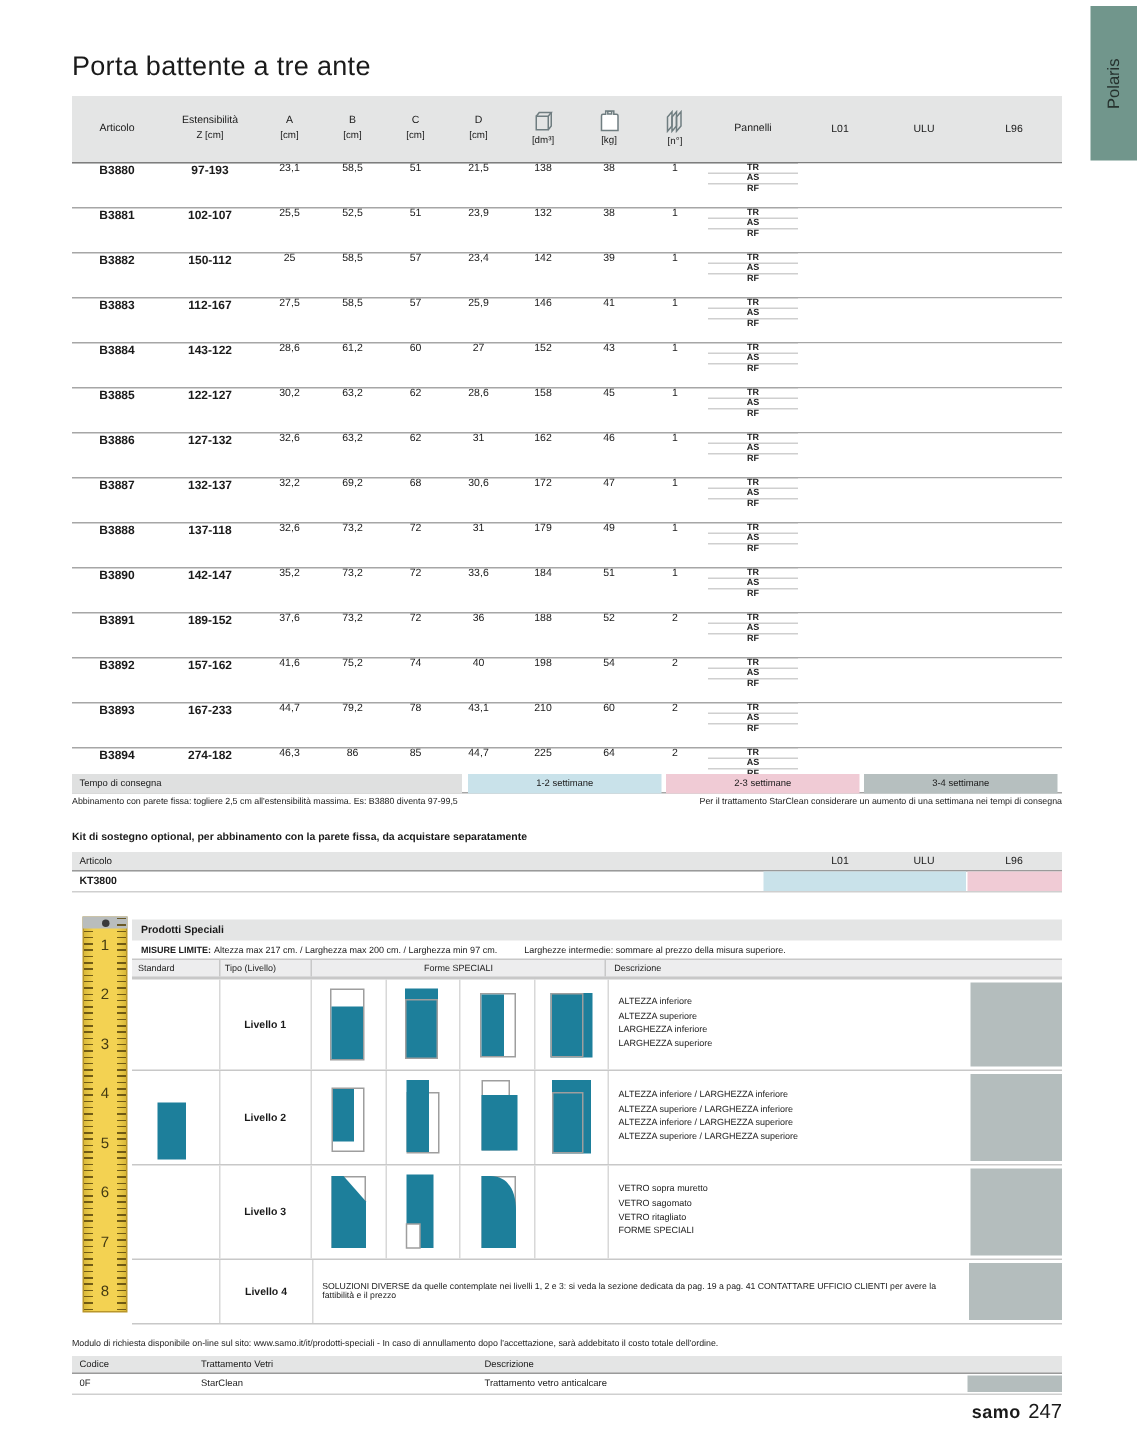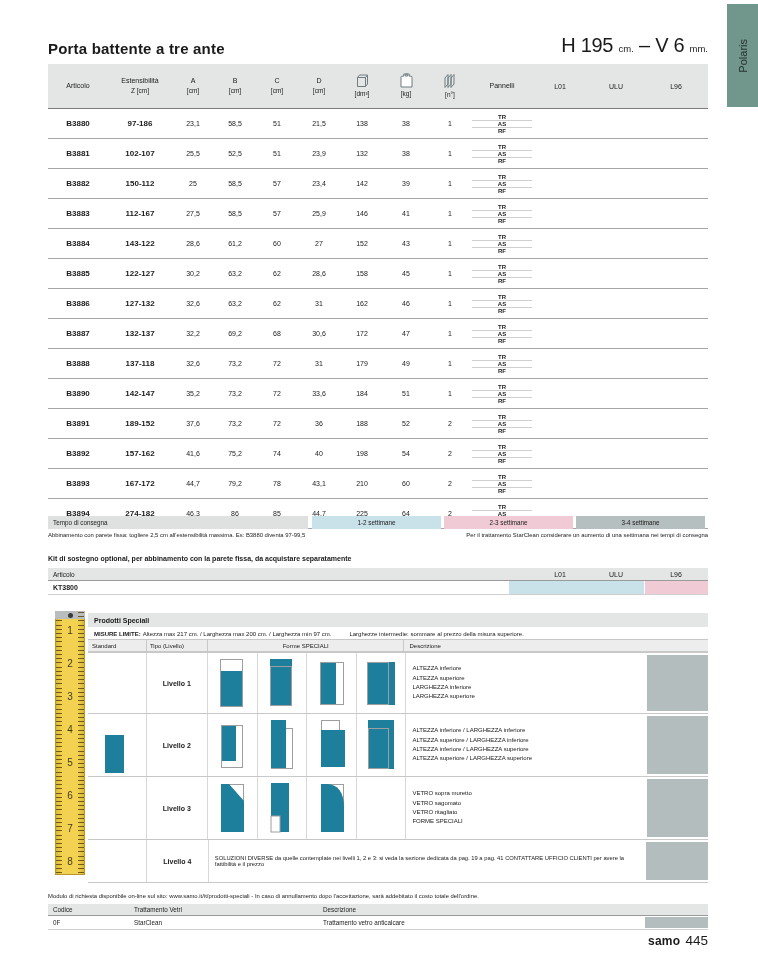--- a/index.html
+++ b/index.html
@@ -7,38 +7,38 @@
         font-family:"Liberation Sans",sans-serif;color:#1a1a1a;}
 
   
   .polaris-tab{position:absolute;right:0;top:4px;width:31px;height:103px;background:#71968c;
     display:flex;align-items:center;justify-content:center;}
   .polaris-tab span{writing-mode:vertical-rl;transform:rotate(180deg);font-size:11px;color:#26322e;}
 
   
   .page-header{position:absolute;left:48px;top:34px;width:660px;display:flex;
     justify-content:space-between;align-items:flex-end;}
-  .page-title{font-size:15px;letter-spacing:.2px;font-weight:bold;}
+  .page-title{font-size:18px;letter-spacing:.2px;}
   .page-dims{font-size:20px;letter-spacing:-.3px;white-space:nowrap;}
   .page-dims .unit{font-size:9.5px;letter-spacing:0;}
 
   
   .main-table{position:absolute;left:48px;top:64px;width:660px;}
   .mt-header{height:44px;background:#e4e5e5;border-bottom:1px solid #7d7d7d;
     display:flex;align-items:stretch;font-size:6.5px;}
   .hc{display:flex;flex-direction:column;align-items:center;justify-content:center;line-height:1.5;}
   .hc .big{font-size:7px;}
   .w-art{width:60px}.w-z{width:64px}.w-n{width:42px}.w-i{width:44px}.w-pan{width:60px}
   .w-band{width:176px}
   .hc svg{display:block;margin-bottom:1px;}
   .band-hdr{display:flex;align-items:center;}
   .band-hdr span{font-size:7px;text-align:center;}
   .bh1,.bh2{width:56px}.bh3{width:64px}
 
-  .grp{display:flex;height:29px;border-bottom:1px solid #a6a6a6;align-items:center;}
+  .grp{display:flex;height:29px;border-bottom:1px solid #a6a6a6;align-items:flex-start;}
   .c{display:flex;align-items:center;justify-content:center;font-size:7px;}
   .c.art,.c.z{font-weight:bold;font-size:8px;}
   .pan{width:60px;display:flex;flex-direction:column;}
   .pan .pr{flex:1;display:flex;align-items:center;justify-content:center;
     font-size:6px;font-weight:bold;color:#222;}
   .pan .pr.bb{border-bottom:1px solid #cfcfcf;}
   .bands{width:176px;display:flex;flex-direction:column;}
   .bands .br{flex:1;display:flex;}
   .bands .br.bw{border-bottom:1px solid #fff;}
   .bands .s1{width:111px;margin-right:1px;}
@@ -123,27 +123,20 @@
 <body>
 
 <div class="page">
 
   <div class="polaris-tab">
     <span>Polaris</span>
   </div>
 
   <div class="page-header">
     <div class="page-title">Porta battente a tre ante</div>
-    <div class="page-dims">
-      <span>H 195</span>
-      <span class="unit">cm.</span>
-      <span>–</span>
-      <span>V 6</span>
-      <span class="unit">mm.</span>
-    </div>
   </div>
 
   <div class="main-table">
     <div class="mt-header">
       <div class="hc w-art">
           <span class="big">Articolo</span>
         </div>
       <div class="hc w-z">
         <span class="big">Estensibilità</span>
         <span>Z [cm]</span>
@@ -191,21 +184,21 @@
         </div>
       <div class="band-hdr w-band">
         <span class="bh1">L01</span>
         <span class="bh2">ULU</span>
         <span class="bh3">L96</span>
       </div>
     </div>
     <div>
         <div class="grp">
           <div class="c art w-art">B3880</div>
-          <div class="c z w-z">97-186</div>
+          <div class="c z w-z">97-193</div>
           <div class="c w-n">23,1</div>
           <div class="c w-n">58,5</div>
           <div class="c w-n">51</div>
           <div class="c w-n">21,5</div>
           <div class="c w-i">138</div>
           <div class="c w-i">38</div>
           <div class="c w-i">1</div>
           <div class="pan">
             <div class="pr bb">TR</div>
             <div class="pr bb">AS</div>
@@ -551,21 +544,21 @@
               <div class="s2" style="background:#b6bfbf"></div>
             </div>
             <div class="br">
               <div class="s1" style="background:#b6bfbf"></div>
               <div class="s2" style="background:#b6bfbf"></div>
             </div>
           </div>
         </div>
         <div class="grp">
           <div class="c art w-art">B3893</div>
-          <div class="c z w-z">167-172</div>
+          <div class="c z w-z">167-233</div>
           <div class="c w-n">44,7</div>
           <div class="c w-n">79,2</div>
           <div class="c w-n">78</div>
           <div class="c w-n">43,1</div>
           <div class="c w-i">210</div>
           <div class="c w-i">60</div>
           <div class="c w-i">2</div>
           <div class="pan">
             <div class="pr bb">TR</div>
             <div class="pr bb">AS</div>
@@ -809,16 +802,16 @@
     <div class="tr-row">
       <div class="tc1">0F</div>
       <div class="tc2">StarClean</div>
       <div class="tc3">Trattamento vetro anticalcare</div>
       <div class="gblk"></div>
     </div>
   </div>
 
   <div class="footer">
     <span class="brand">samo</span>
-    <span class="pnum">445</span>
+    <span class="pnum">247</span>
   </div>
 
 </div>
 
 </body></html>

